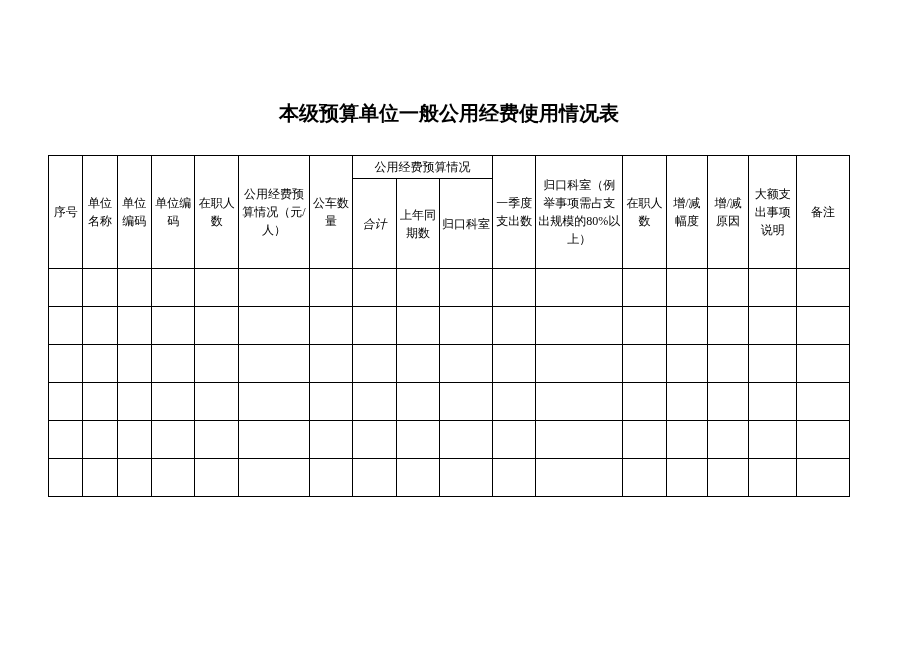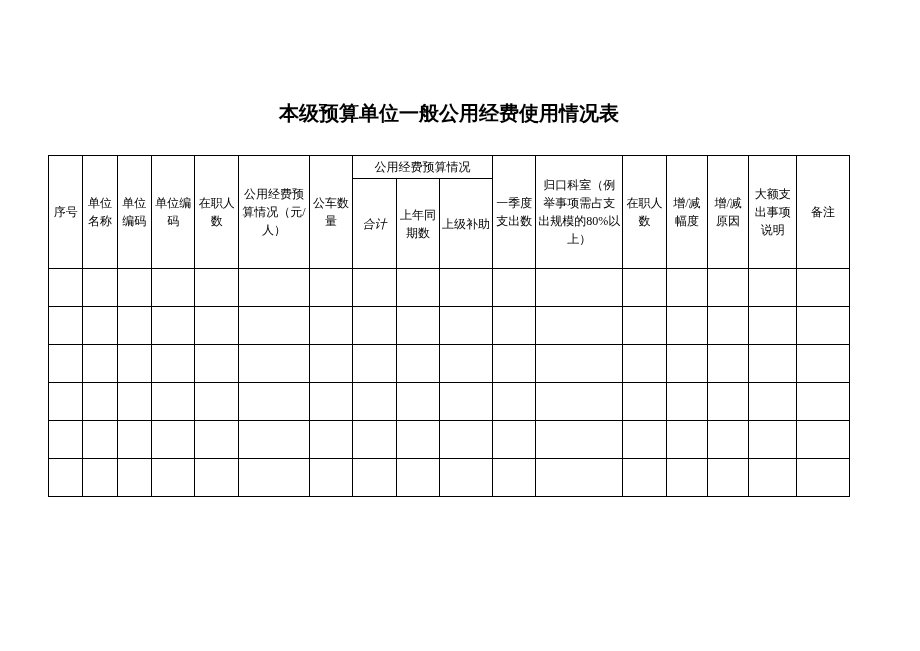--- a/index.html
+++ b/index.html
@@ -111,21 +111,21 @@
         <th rowspan="2">归口科室（例举事项需占支出规模的80%以上）</th>
         <th rowspan="2">在职人数</th>
         <th rowspan="2">增/减幅度</th>
         <th rowspan="2">增/减原因</th>
         <th rowspan="2">大额支出事项说明</th>
         <th rowspan="2">备注</th>
       </tr>
       <tr class="header-row">
         <th style="height:90px;font-style:italic;">合计</th>
         <th>上年同期数</th>
-        <th>上级补助</th>
+        <th>归口科室</th>
       </tr>
     </thead>
     <tbody>
       <tr class="body-row">
         <td></td>
         <td></td>
         <td></td>
         <td></td>
         <td></td>
         <td></td>

